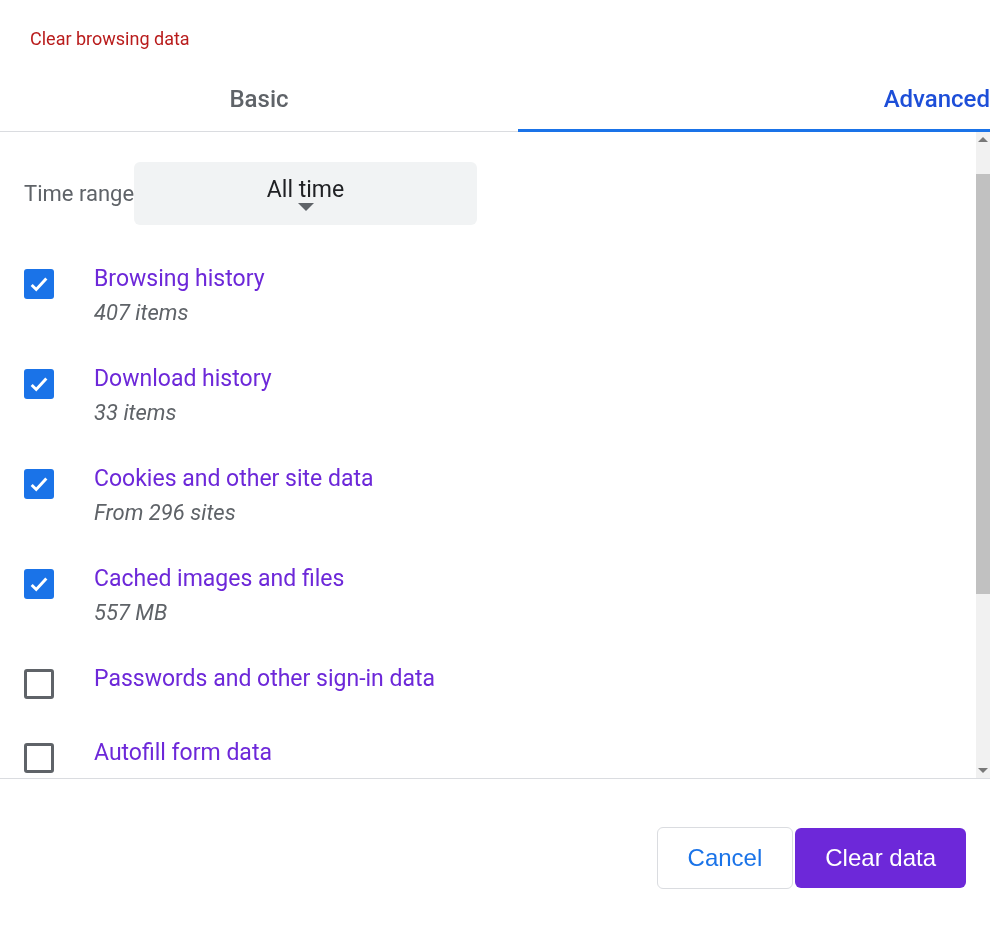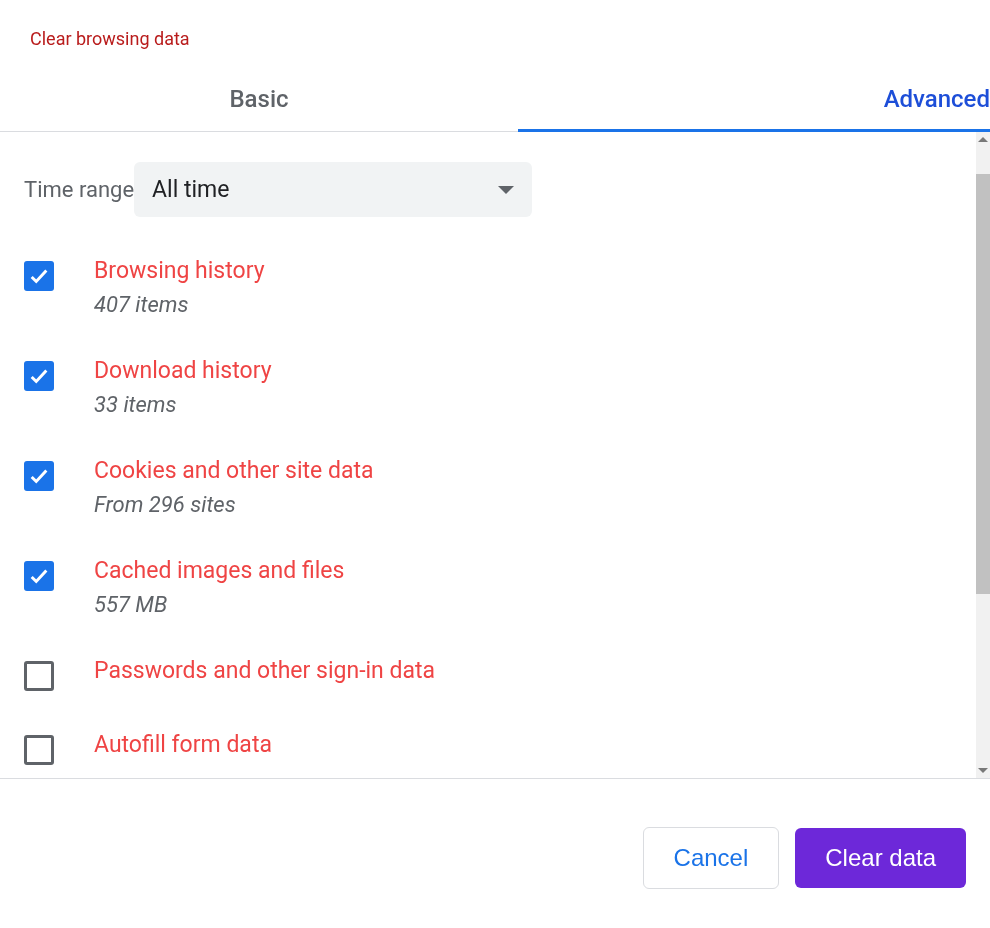--- a/index.html
+++ b/index.html
@@ -67,22 +67,23 @@
       font-size: 22px;
       color: #5f6368;
     }
     .time-range-select {
       background: #f1f3f4;
       border-radius: 6px;
       padding: 14px 18px;
       display: flex;
       align-items: center;
       justify-content: space-between;
-      width: 398px;
-      cursor: pointer;
+      width: 343px;
+      cursor: pointer;
+      flex-direction: column;
     }
     .time-range-value {
       font-size: 23px;
       color: #202124;
     }
     .dropdown-triangle {
       width: 0;
       height: 0;
       border-left: 8px solid transparent;
       border-right: 8px solid transparent;
@@ -119,21 +120,21 @@
       stroke-width: 3.2;
       fill: none;
     }
     .option-text {
       display: flex;
       flex-direction: column;
       gap: 8px;
     }
     .option-title {
       font-size: 23px;
-      color: #ef4444;
+      color: #6d28d9;
     }
     .option-subtitle {
       font-size: 22px;
       color: #5f6368;
       font-style: italic;
     }
     .scrollbar-track {
       position: absolute;
       right: 0;
       top: 0;
@@ -163,21 +164,21 @@
     }
     .scroll-arrow.down {
       bottom: 5px;
       border-top: 5px solid #787878;
     }
     .footer {
       border-top: 1px solid #dadce0;
       display: flex;
       justify-content: flex-end;
       align-items: center;
-      gap: 16px;
+      gap: 2px;
       padding: 48px 24px 0 24px;
     }
     .btn {
       font-size: 24px;
       font-weight: 500;
       padding: 16px 30px;
       border-radius: 6px;
       cursor: pointer;
       border: none;
     }

